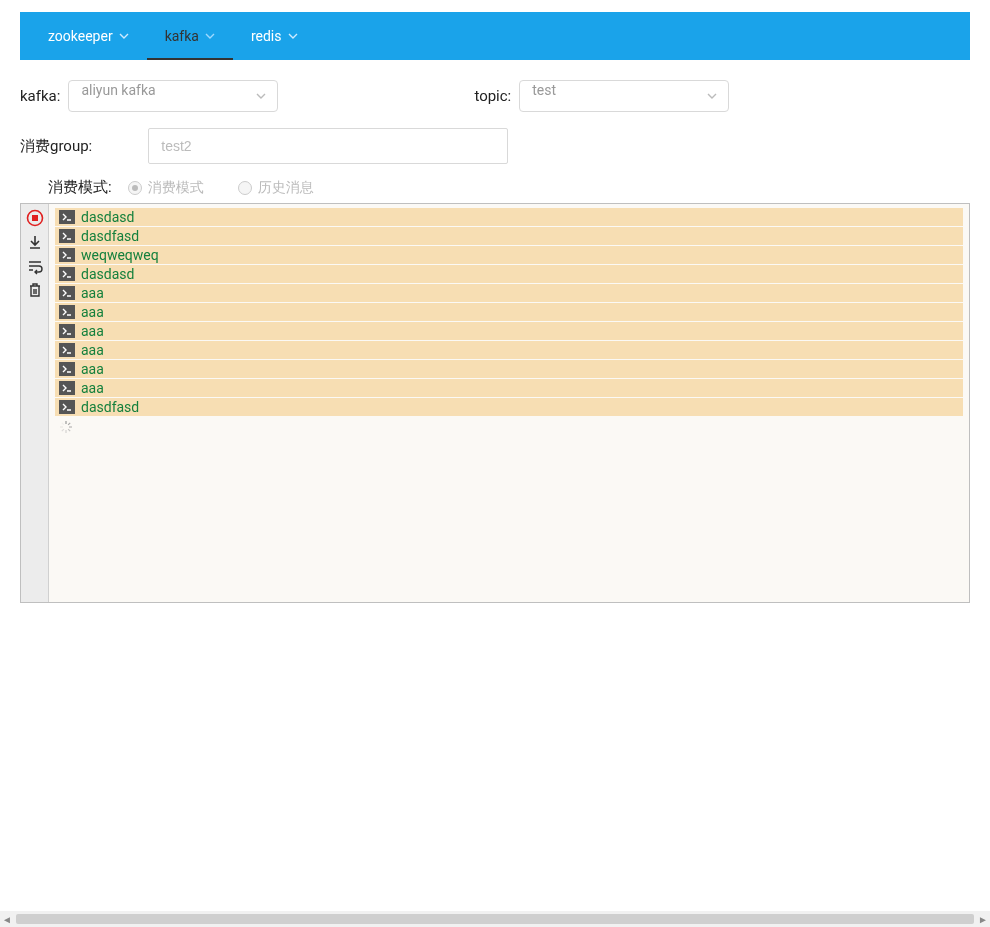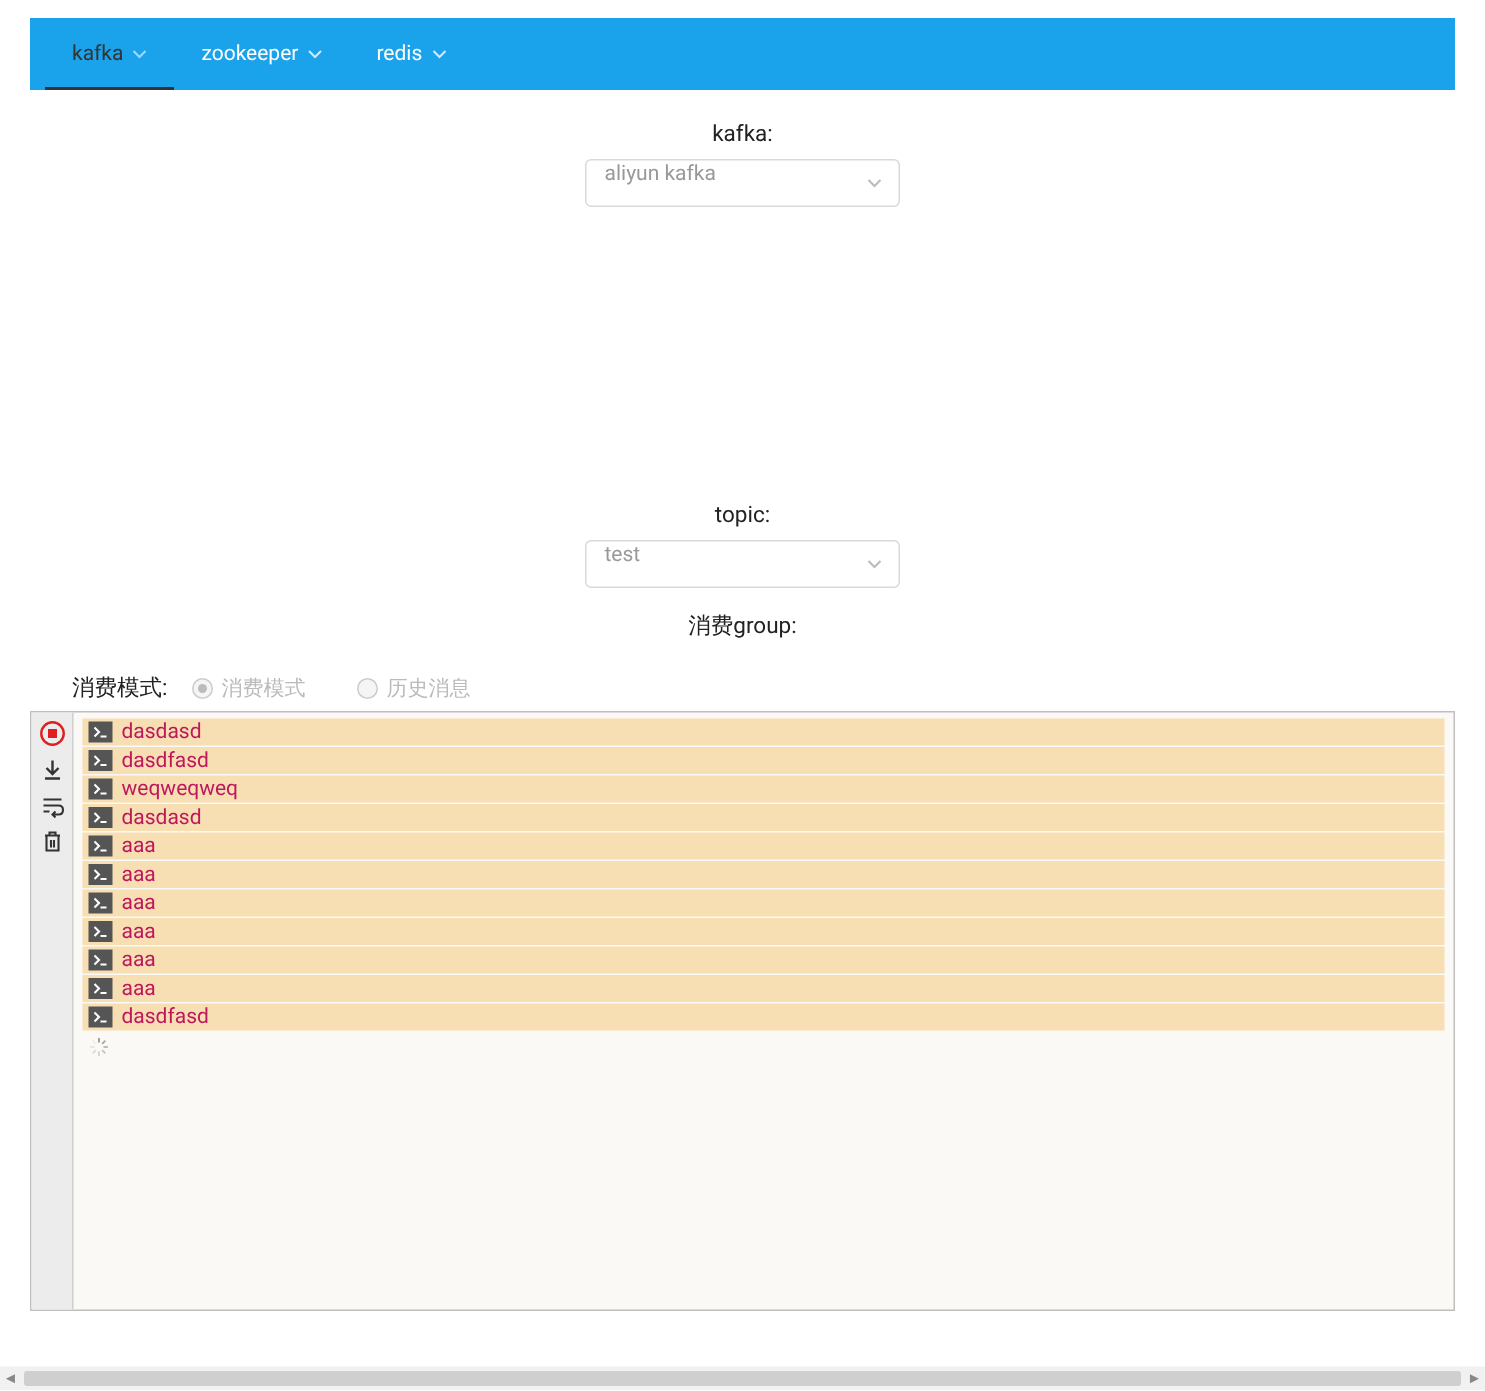--- a/index.html
+++ b/index.html
@@ -47,21 +47,20 @@
   }
   .nav-caret {
     margin-left: 6px;
     display: inline-flex;
   }
   .form-row {
     display: flex;
     align-items: center;
     margin-top: 20px;
     gap: 8px;
-    flex-direction: column;
   }
   .form-label {
     font-size: 15px;
     color: #222;
   }
   .select {
     border: 1px solid #d9d9d9;
     border-radius: 4px;
     height: 32px;
     display: flex;
@@ -153,21 +152,21 @@
     padding: 4px 6px;
     position: relative;
   }
   .log-row {
     display: flex;
     align-items: center;
     background: #f7deb3;
     margin-bottom: 1px;
     padding: 1px 4px;
     font-size: 14px;
-    color: #be185d;
+    color: #15803d;
   }
   .log-icon {
     width: 16px; height: 14px;
     background: #555;
     margin-right: 6px;
     display: inline-flex;
     align-items: center;
     justify-content: center;
     flex-shrink: 0;
   }
@@ -197,33 +196,33 @@
     margin: 0 2px;
   }
   svg { display: block; }
 </style>
 </head>
 <body>
 
 <div class="outer">
 
   <div class="topnav">
+    <div class="nav-item">
+      <span>zookeeper</span>
+      <span class="nav-caret">
+        <svg width="10" height="10" viewBox="0 0 10 10">
+            <path d="M1 3 L5 7 L9 3" stroke="#cfeaff" stroke-width="1.4" fill="none"></path>
+          </svg>
+      </span>
+    </div>
     <div class="nav-item active">
       <span>kafka</span>
       <span class="nav-caret">
         <svg width="10" height="10" viewBox="0 0 10 10">
             <path d="M1 3 L5 7 L9 3" stroke="#9fd9ff" stroke-width="1.4" fill="none"></path>
-          </svg>
-      </span>
-    </div>
-    <div class="nav-item">
-      <span>zookeeper</span>
-      <span class="nav-caret">
-        <svg width="10" height="10" viewBox="0 0 10 10">
-            <path d="M1 3 L5 7 L9 3" stroke="#cfeaff" stroke-width="1.4" fill="none"></path>
           </svg>
       </span>
     </div>
     <div class="nav-item">
       <span>redis</span>
       <span class="nav-caret">
         <svg width="10" height="10" viewBox="0 0 10 10">
             <path d="M1 3 L5 7 L9 3" stroke="#cfeaff" stroke-width="1.4" fill="none"></path>
           </svg>
       </span>
@@ -248,20 +247,21 @@
         <svg width="12" height="12" viewBox="0 0 12 12">
             <path d="M2 4 L6 8 L10 4" stroke="#bbb" stroke-width="1.4" fill="none"></path>
           </svg>
       </span>
     </div>
   </div>
 
   <div class="form-row" style="margin-top:16px">
     <span class="form-label">消费group:</span>
     <div style="width:40px"></div>
+    <input class="text-input" type="text" placeholder="test2" style="">
   </div>
 
   <div class="radio-row">
     <span class="form-label">消费模式:</span>
     <span class="radio">
       <span class="circle">
           <span class="dot"></span>
         </span>
       <span>消费模式</span>
     </span>

